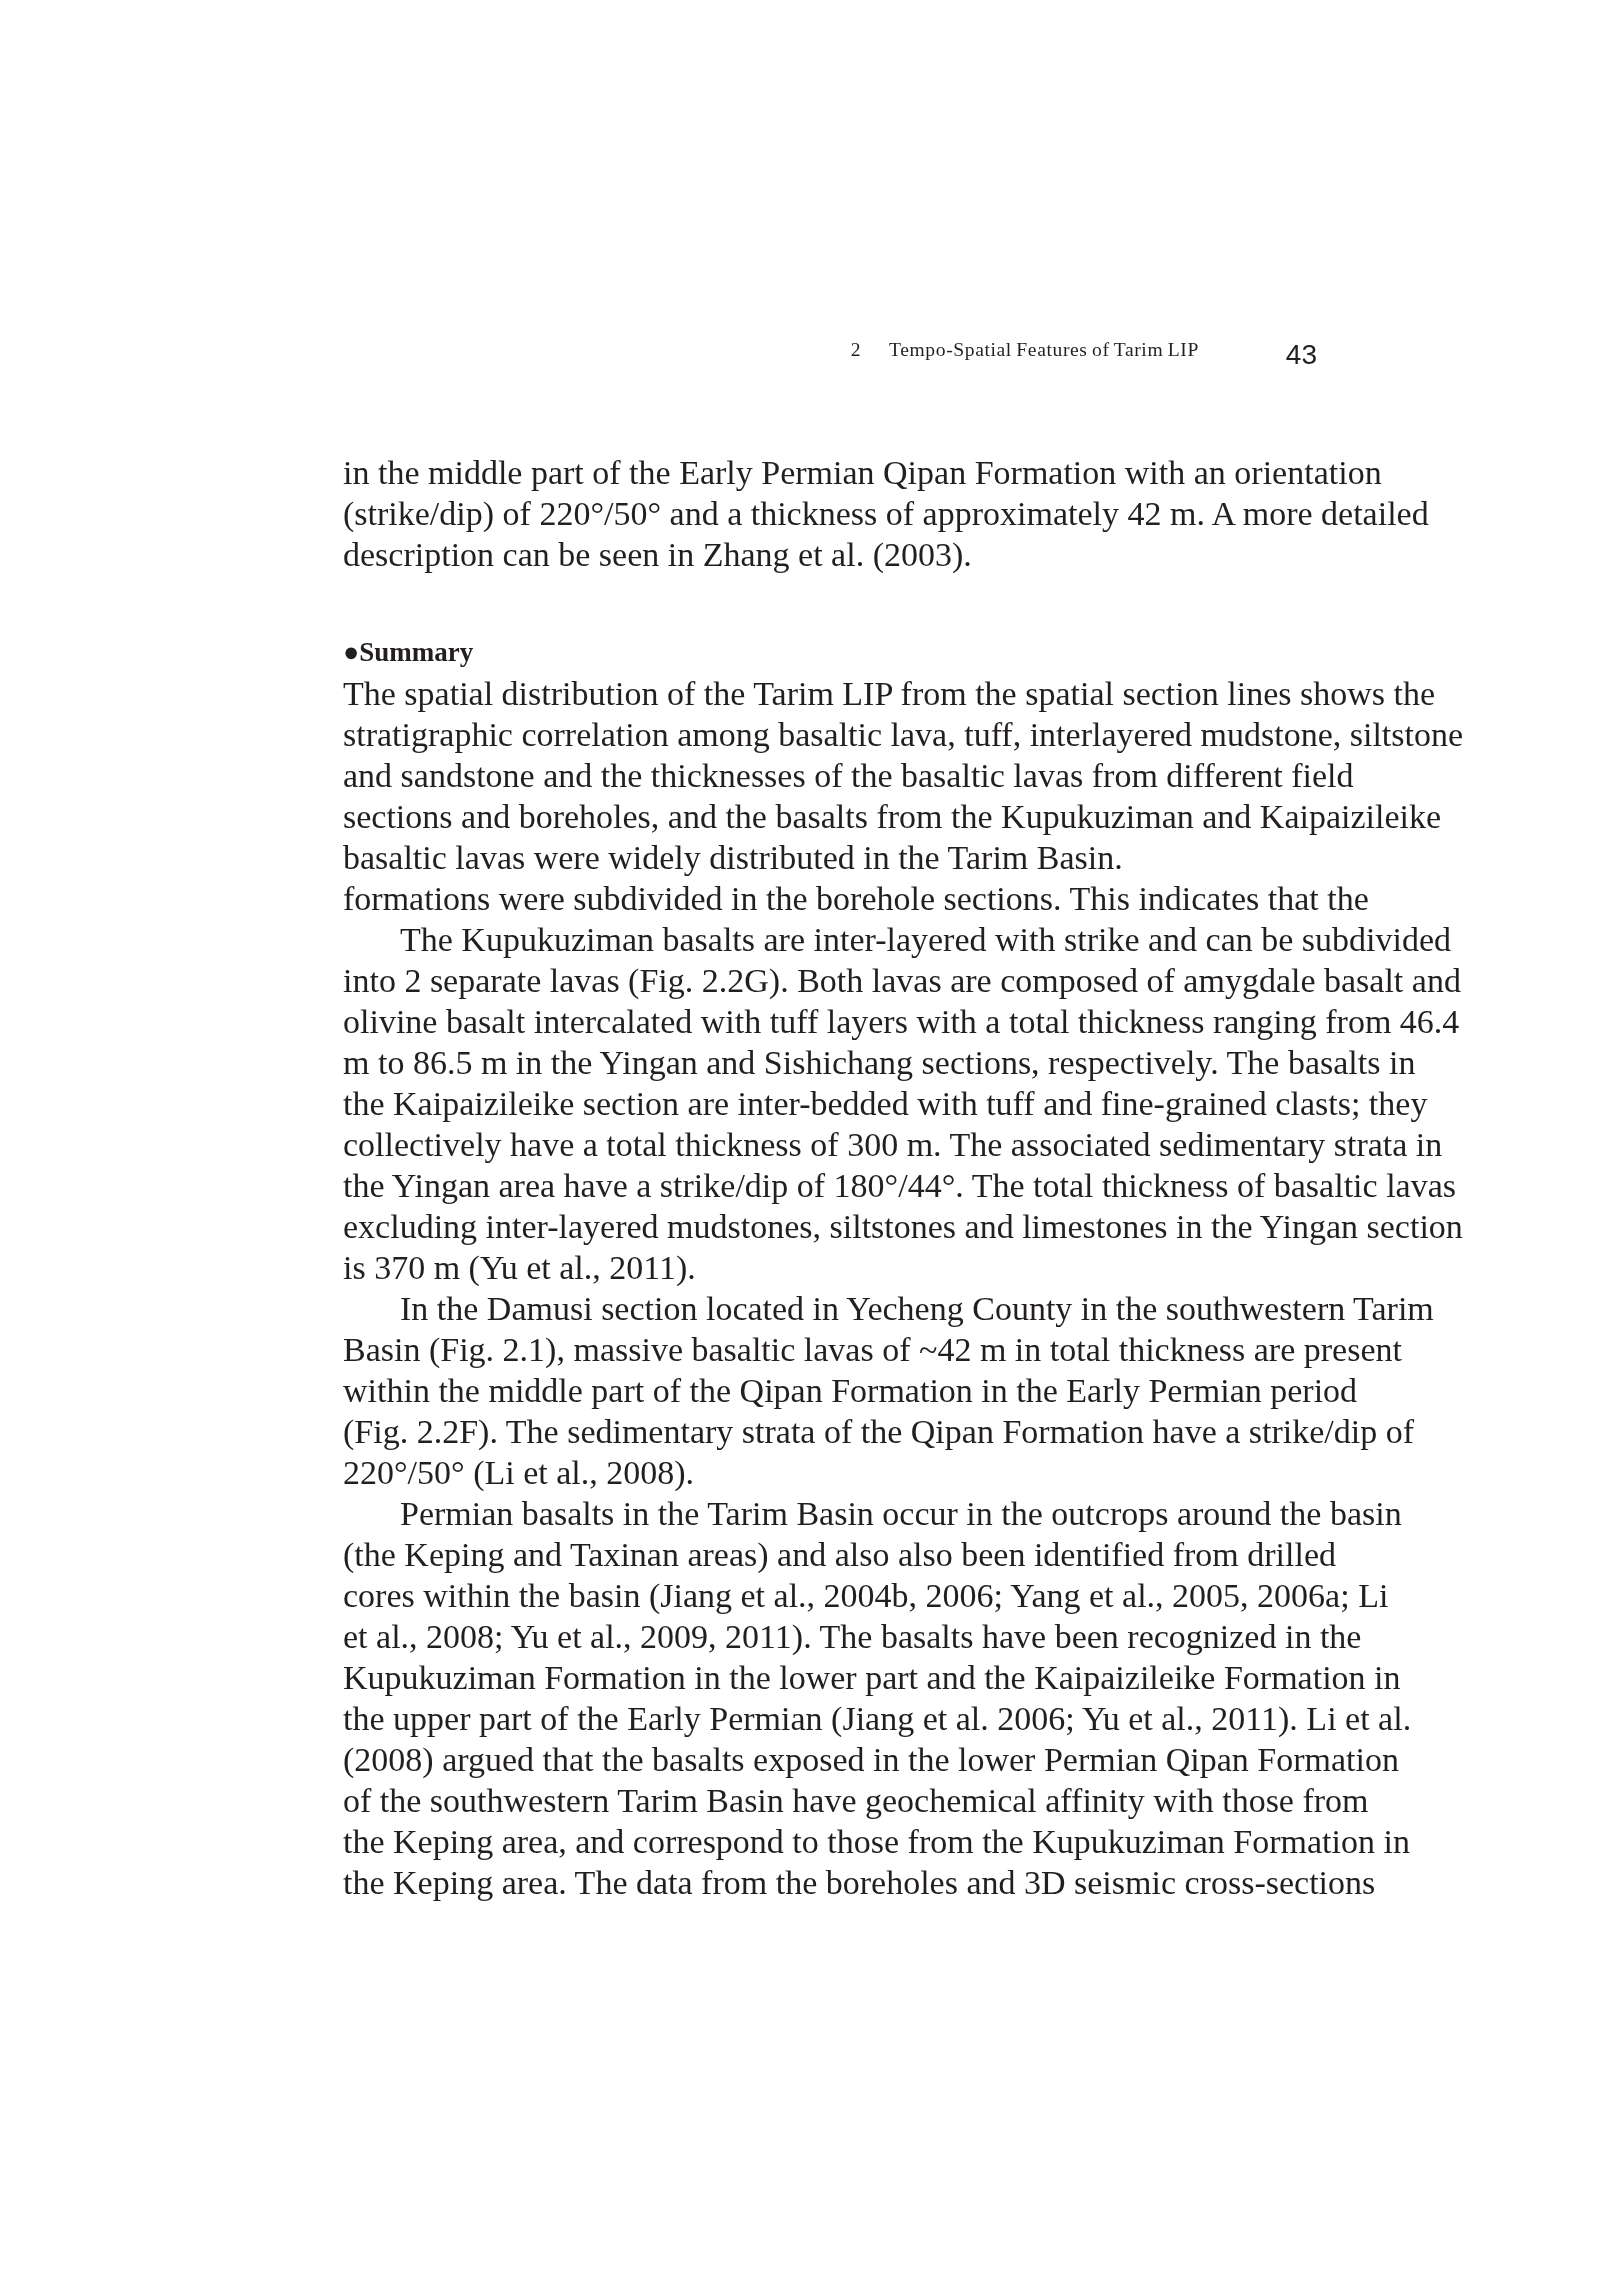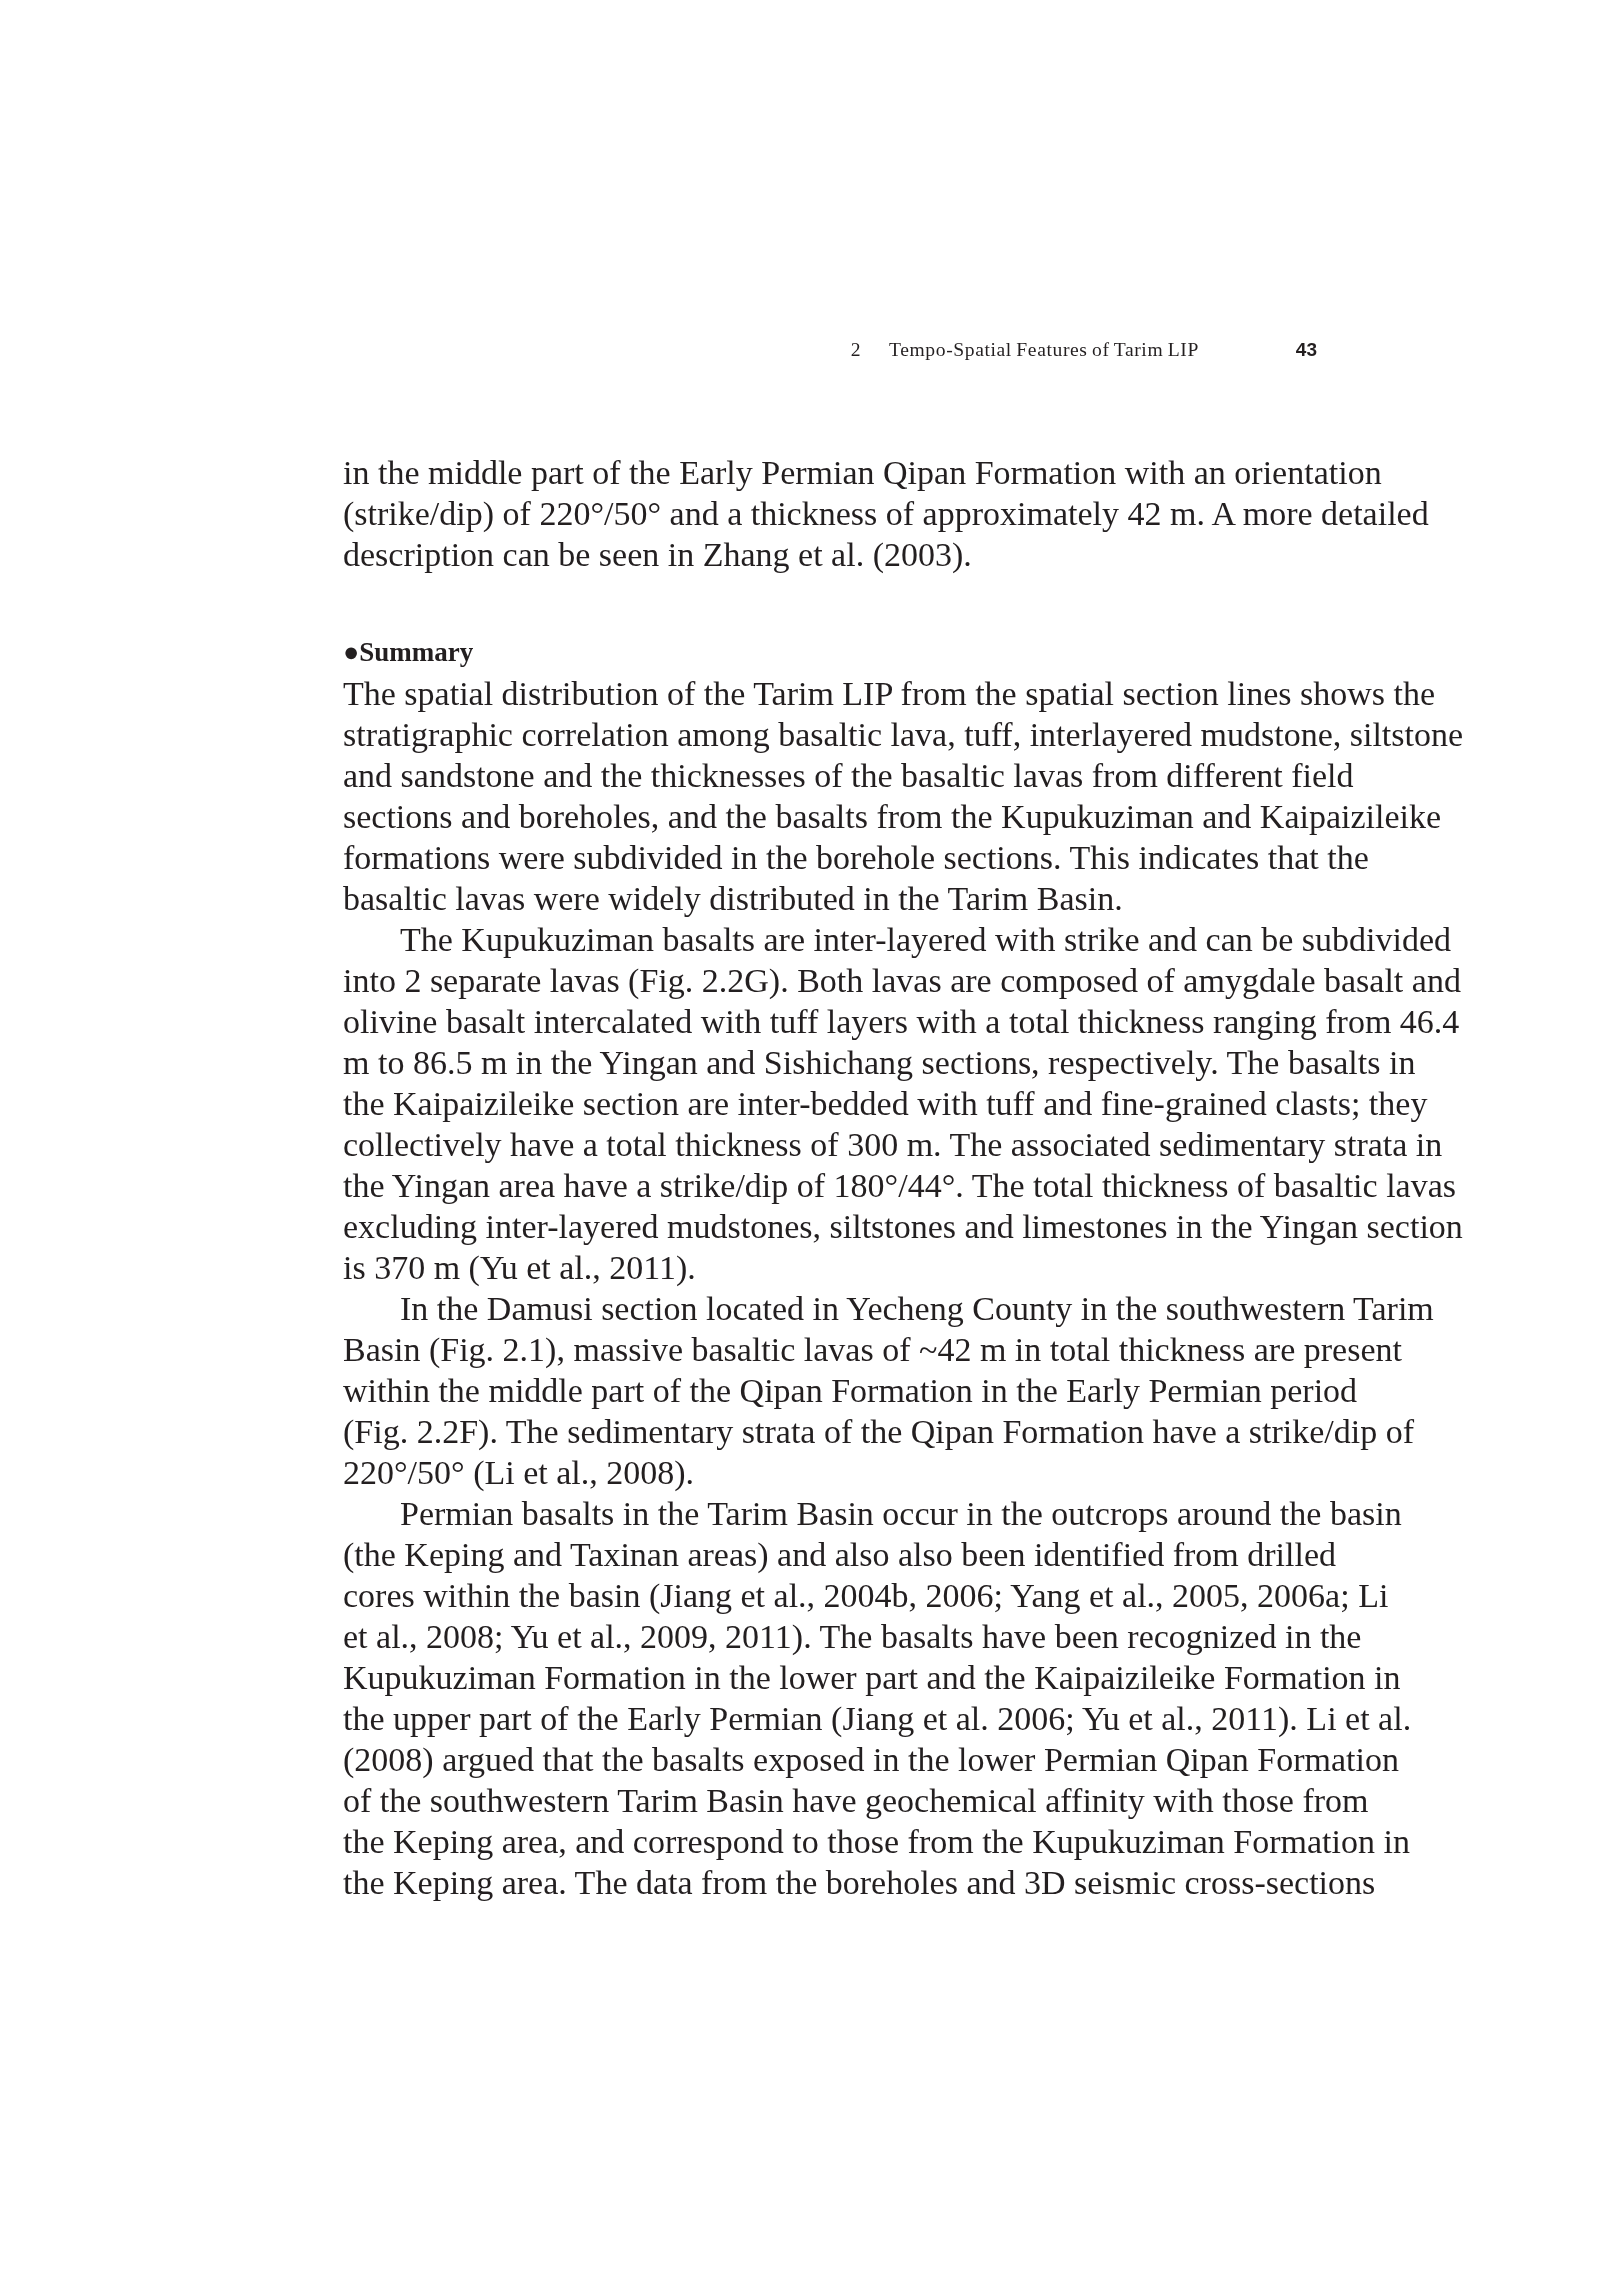--- a/index.html
+++ b/index.html
@@ -36,22 +36,21 @@
       top: 0;
       letter-spacing: 0.6px;
       word-spacing: -1px;
       font-family: Liberation Serif, serif;
     }
     .running-head .page-no {
       position: absolute;
       right: 0;
       top: 0;
       font-family: "Liberation Sans", sans-serif;
-      font-size: 19px;
-      font-weight: bold;
+      font-size: 28px;
     }
     .text-block {
       position: absolute;
       left: 343px;
       width: 951px;
       font-family: "Liberation Serif", serif;
       font-size: 34px;
       line-height: 41px;
       color: #231f20;
     }
@@ -98,22 +97,22 @@
 </div>
 
 <div class="summary-heading">●Summary</div>
 
 <div class="text-block block-2">
   <div>
     <span class="line">The spatial distribution of the Tarim LIP from the spatial section lines shows the</span>
     <span class="line">stratigraphic correlation among basaltic lava, tuff, interlayered mudstone, siltstone</span>
     <span class="line">and sandstone and the thicknesses of the basaltic lavas from different field</span>
     <span class="line">sections and boreholes, and the basalts from the Kupukuziman and Kaipaizileike</span>
+    <span class="line last">basaltic lavas were widely distributed in the Tarim Basin.</span>
     <span class="line">formations were subdivided in the borehole sections. This indicates that the</span>
-    <span class="line last">basaltic lavas were widely distributed in the Tarim Basin.</span>
   </div>
   <div>
     <span class="line indent">The Kupukuziman basalts are inter-layered with strike and can be subdivided</span>
     <span class="line">into 2 separate lavas (Fig. 2.2G). Both lavas are composed of amygdale basalt and</span>
     <span class="line">olivine basalt intercalated with tuff layers with a total thickness ranging from 46.4</span>
     <span class="line">m to 86.5 m in the Yingan and Sishichang sections, respectively. The basalts in</span>
     <span class="line">the Kaipaizileike section are inter-bedded with tuff and fine-grained clasts; they</span>
     <span class="line">collectively have a total thickness of 300 m. The associated sedimentary strata in</span>
     <span class="line">the Yingan area have a strike/dip of 180°/44°. The total thickness of basaltic lavas</span>
     <span class="line">excluding inter-layered mudstones, siltstones and limestones in the Yingan section</span>

